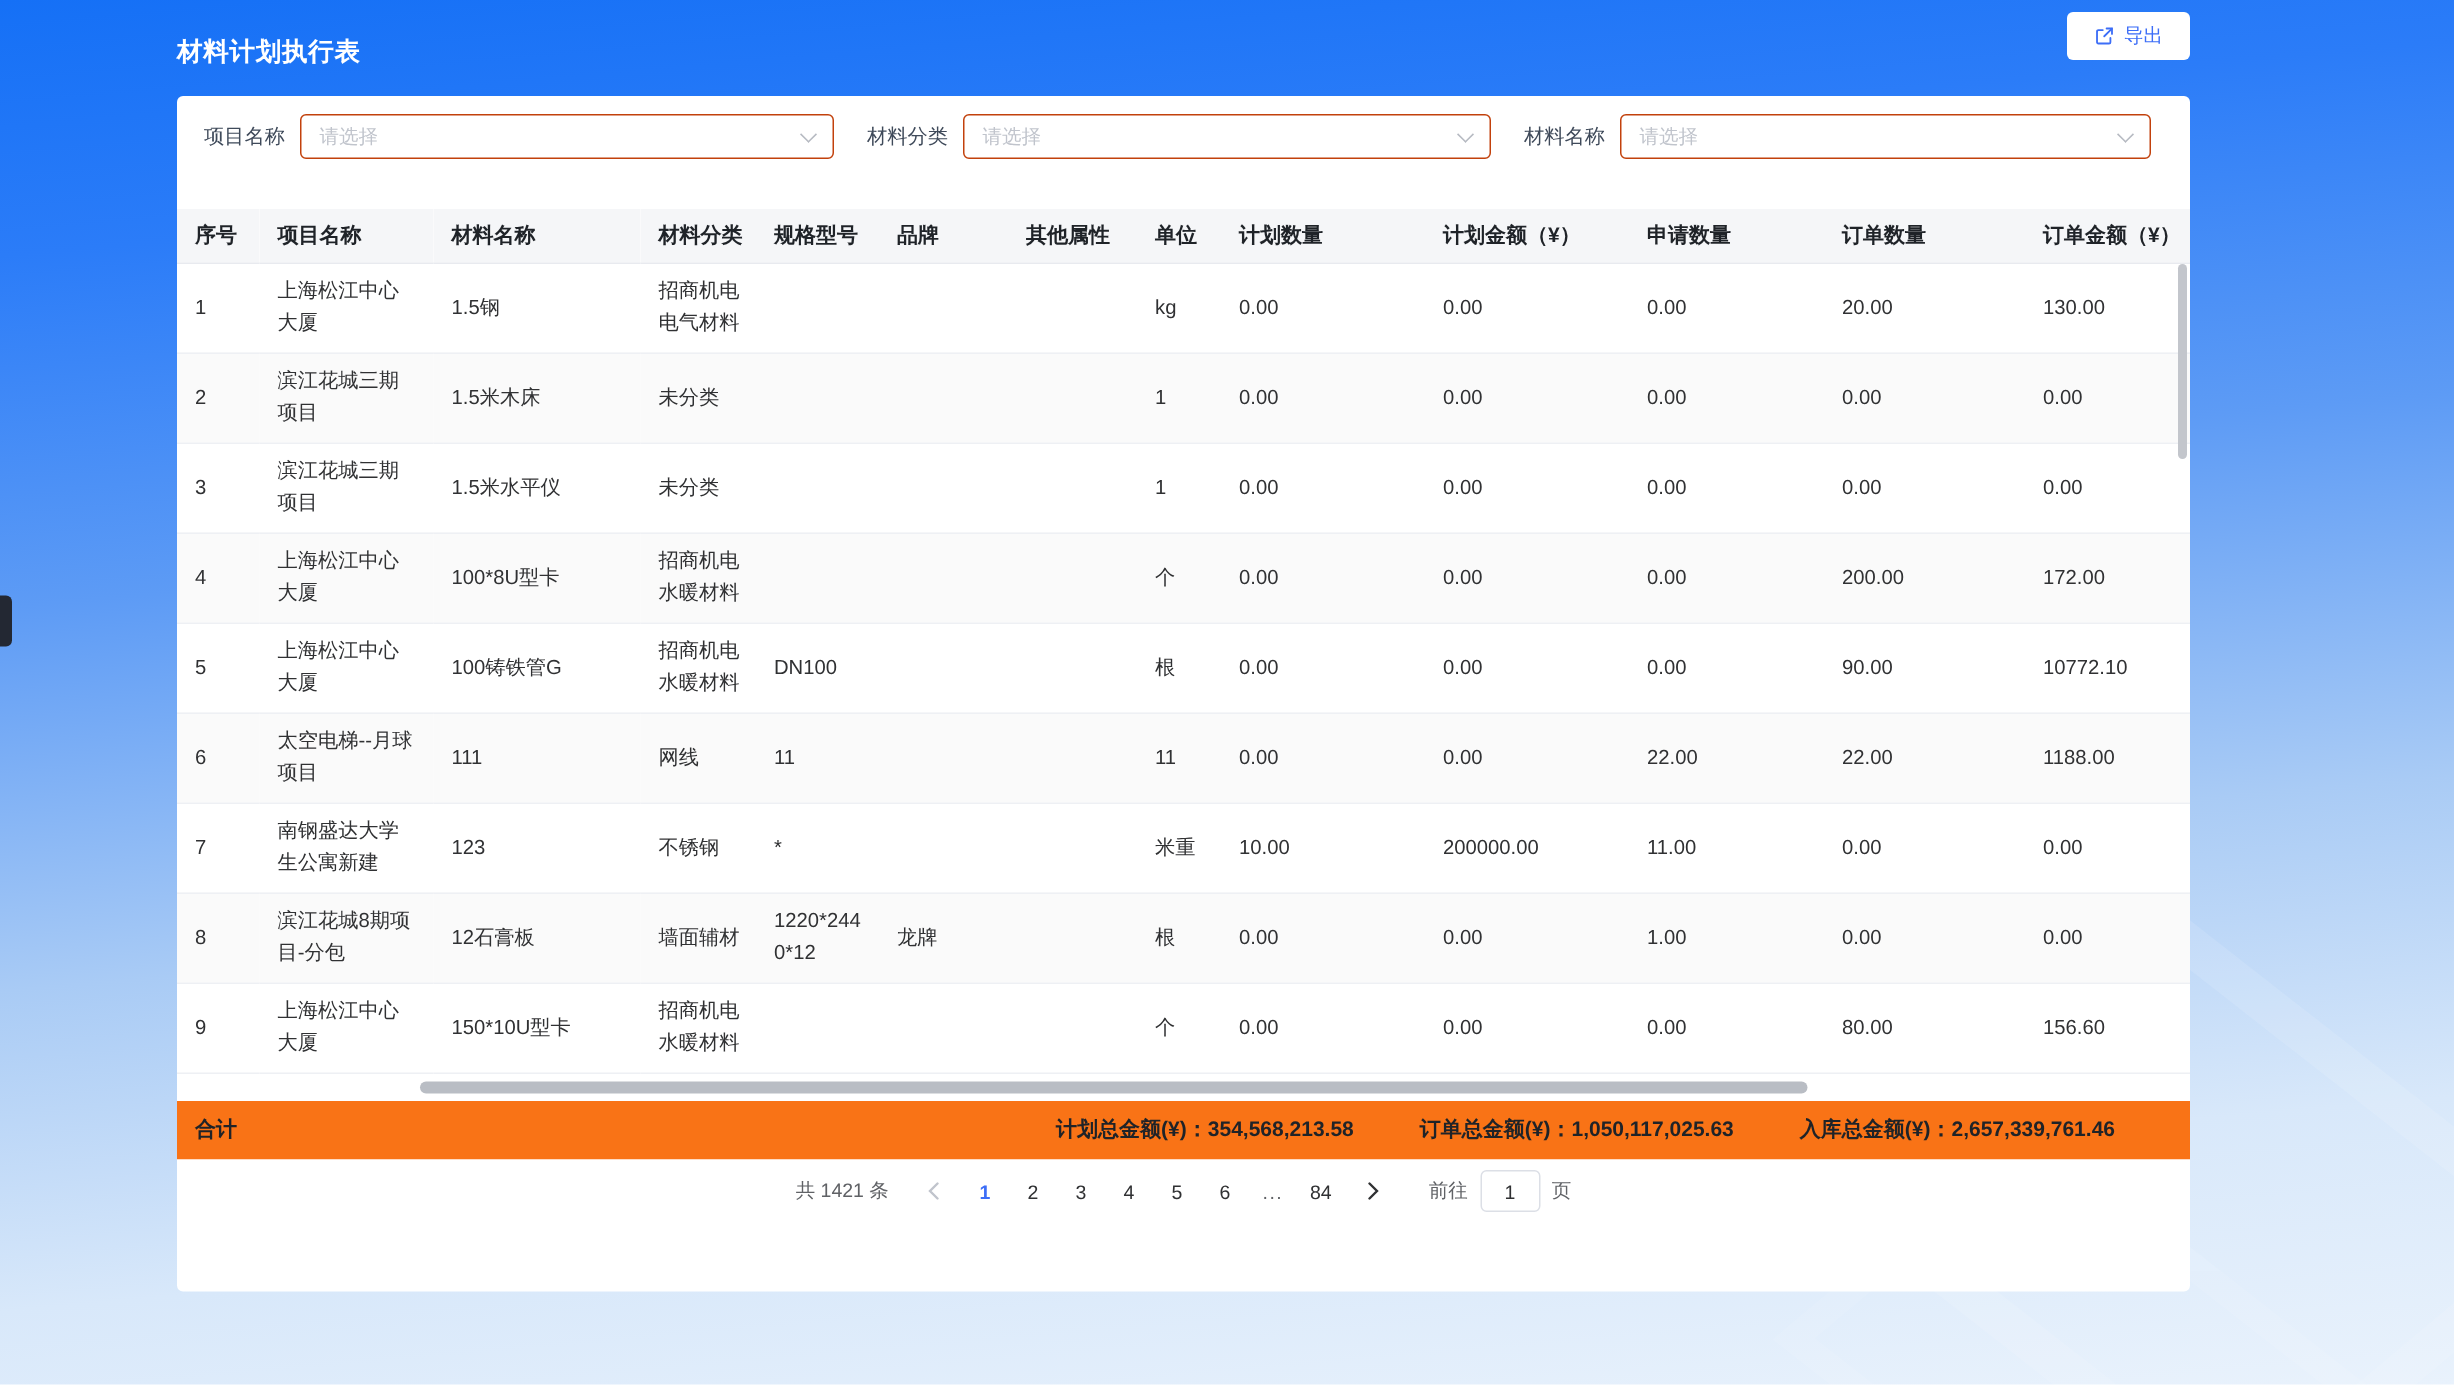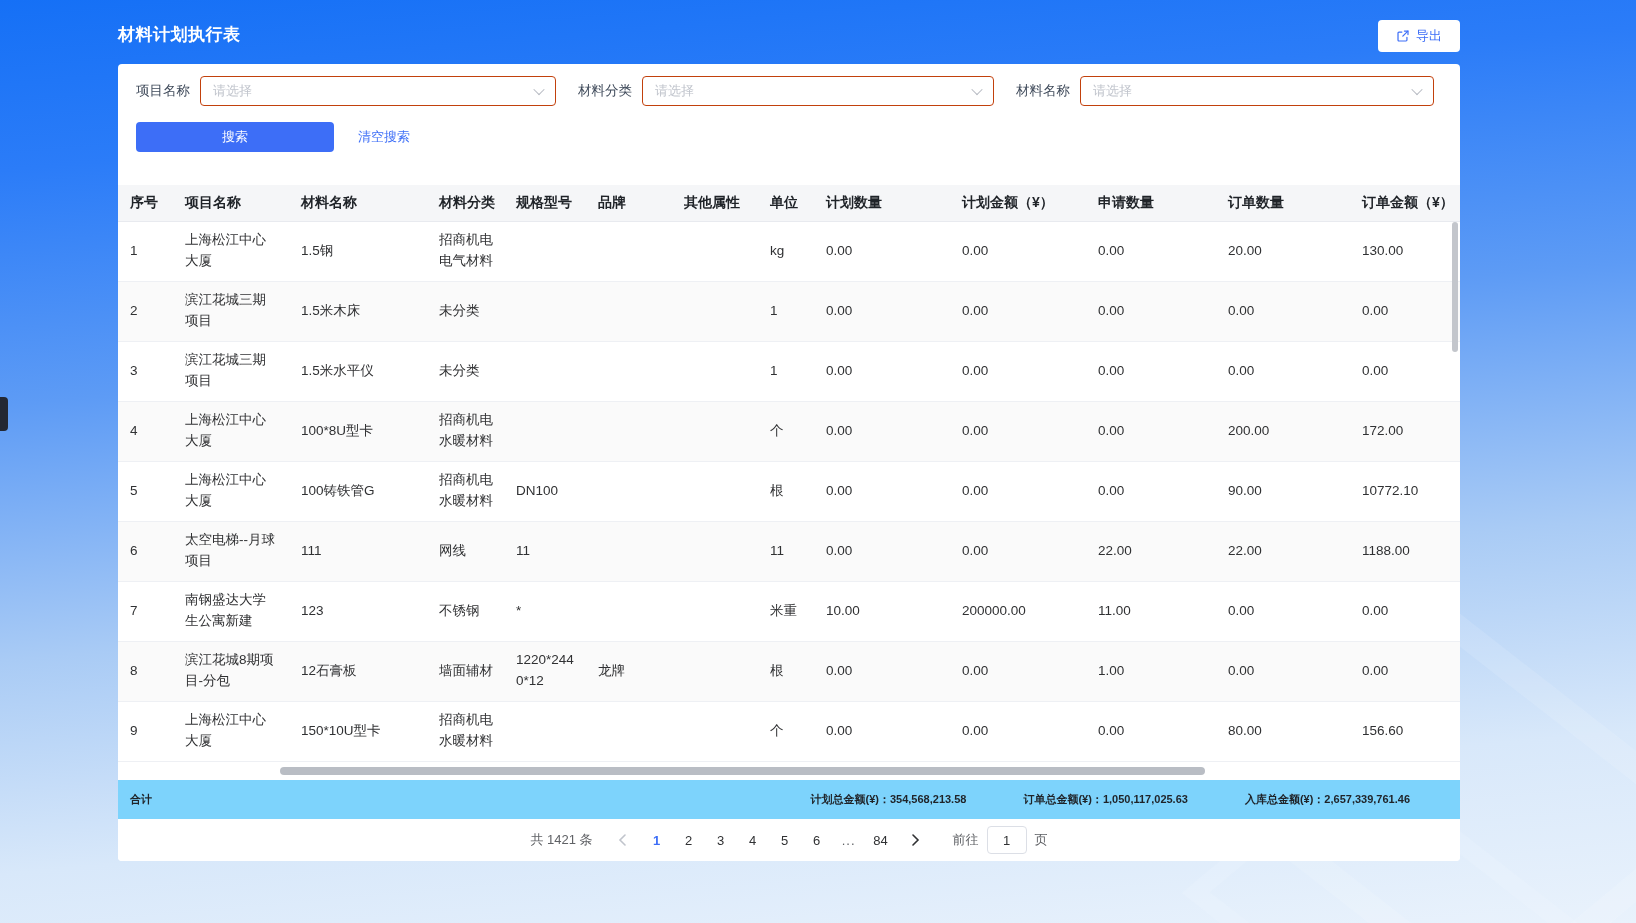--- a/index.html
+++ b/index.html
@@ -9,21 +9,21 @@
     font-family:"Liberation Sans","DejaVu Sans",sans-serif;
     background:linear-gradient(175deg,#1570f6 0%,#2b7cf8 16%,#5d9bf5 38%,#a9cbf5 62%,#d8e8fa 82%,#e9f2fc 100%);
     color:#303133;
   }
   .bg-deco { position:absolute; right:-60px; bottom:-80px; width:560px; height:430px; opacity:.25; pointer-events:none; }
   .bg-deco .shape1 { position:absolute; right:40px; bottom:60px; width:420px; height:300px; border:26px solid rgba(255,255,255,.45); transform:rotate(38deg) skewX(-12deg); }
   .bg-deco .shape2 { position:absolute; right:160px; bottom:-20px; width:300px; height:220px; border:18px solid rgba(255,255,255,.35); transform:rotate(38deg) skewX(-12deg); }
 
   
   .page-title { position:absolute; left:118px; top:23px; color:#fff; font-size:17px; font-weight:700; letter-spacing:.5px; }
-  .export-btn { position:absolute; left:1378px; top:20px; width:82px; height:32px; background:#fff; border:none; border-radius:4px;
+  .export-btn { position:absolute; left:1378px; top:8px; width:82px; height:32px; background:#fff; border:none; border-radius:4px;
     color:#3d6ef7; font-size:13px; display:flex; align-items:center; justify-content:center; gap:6px; cursor:pointer; }
 
   
   .drawer-handle { position:absolute; left:0; top:397px; width:8px; height:34px; background:#232833; border-radius:0 4px 4px 0; cursor:pointer; }
 
   
   .card { position:absolute; left:118px; top:64px; width:1342px; height:797px; background:#fff; border-radius:4px; overflow:hidden; }
 
   
   .filters { padding:12px 18px 0 18px; }
@@ -48,22 +48,22 @@
   tbody td { height:60px; font-size:13.5px; color:#303133; padding:8px 10px 8px 12px; vertical-align:middle;
     border-bottom:1px solid #eef0f4; word-break:break-all; line-height:1.55; }
   tbody tr:nth-child(even) { background:#fafafa; }
   .vscroll { position:absolute; right:2px; top:37px; width:6px; height:540px; }
   .vscroll .thumb { position:absolute; top:0; width:6px; height:130px; background:#c3c6cc; border-radius:3px; cursor:pointer; }
 
   .hscroll { position:relative; height:18px; background:#fff; }
   .hscroll .thumb { position:absolute; left:162px; top:5px; width:925px; height:8px; background:#b9bdc4; border-radius:4px; cursor:pointer; }
 
   
-  .summary { height:39px; background:#7dd3fc; display:flex; align-items:center; padding:0 50px 0 12px; gap:57px;
-    font-size:11px; font-weight:600; color:#1f2328; }
+  .summary { height:39px; background:#f97316; display:flex; align-items:center; padding:0 50px 0 12px; gap:44px;
+    font-size:14px; font-weight:600; color:#1f2328; }
   .summary .total-label { font-weight:600; }
   .summary .spacer { margin-left:auto; }
   .summary .total-item { white-space:nowrap; }
 
   
   .pagination { height:43px; display:flex; align-items:center; justify-content:center; gap:6px; font-size:13px; color:#303133; background:#fff; }
   .total-count { color:#606266; margin-right:10px; }
   .nav-btn { width:28px; height:28px; border:none; background:transparent; display:flex; align-items:center; justify-content:center; cursor:pointer; }
   .nav-btn.prev { color:#c0c4cc; }
   .nav-btn.next { color:#303133; }
@@ -113,24 +113,20 @@
           <span class="chev"></span>
         </div>
       </div>
       <div class="field">
         <label>材料名称</label>
         <div class="select w3">
           <span class="placeholder">请选择</span>
           <span class="chev"></span>
         </div>
       </div>
-    </div>
-    <div class="actions-row">
-      <button class="search-btn">搜索</button>
-      <a class="clear-link">清空搜索</a>
     </div>
   </div>
 
   <div class="table-wrap">
     <table>
       <colgroup>
         <col style="width:55px">
           <col style="width:116px">
           <col style="width:138px">
           <col style="width:77px">

